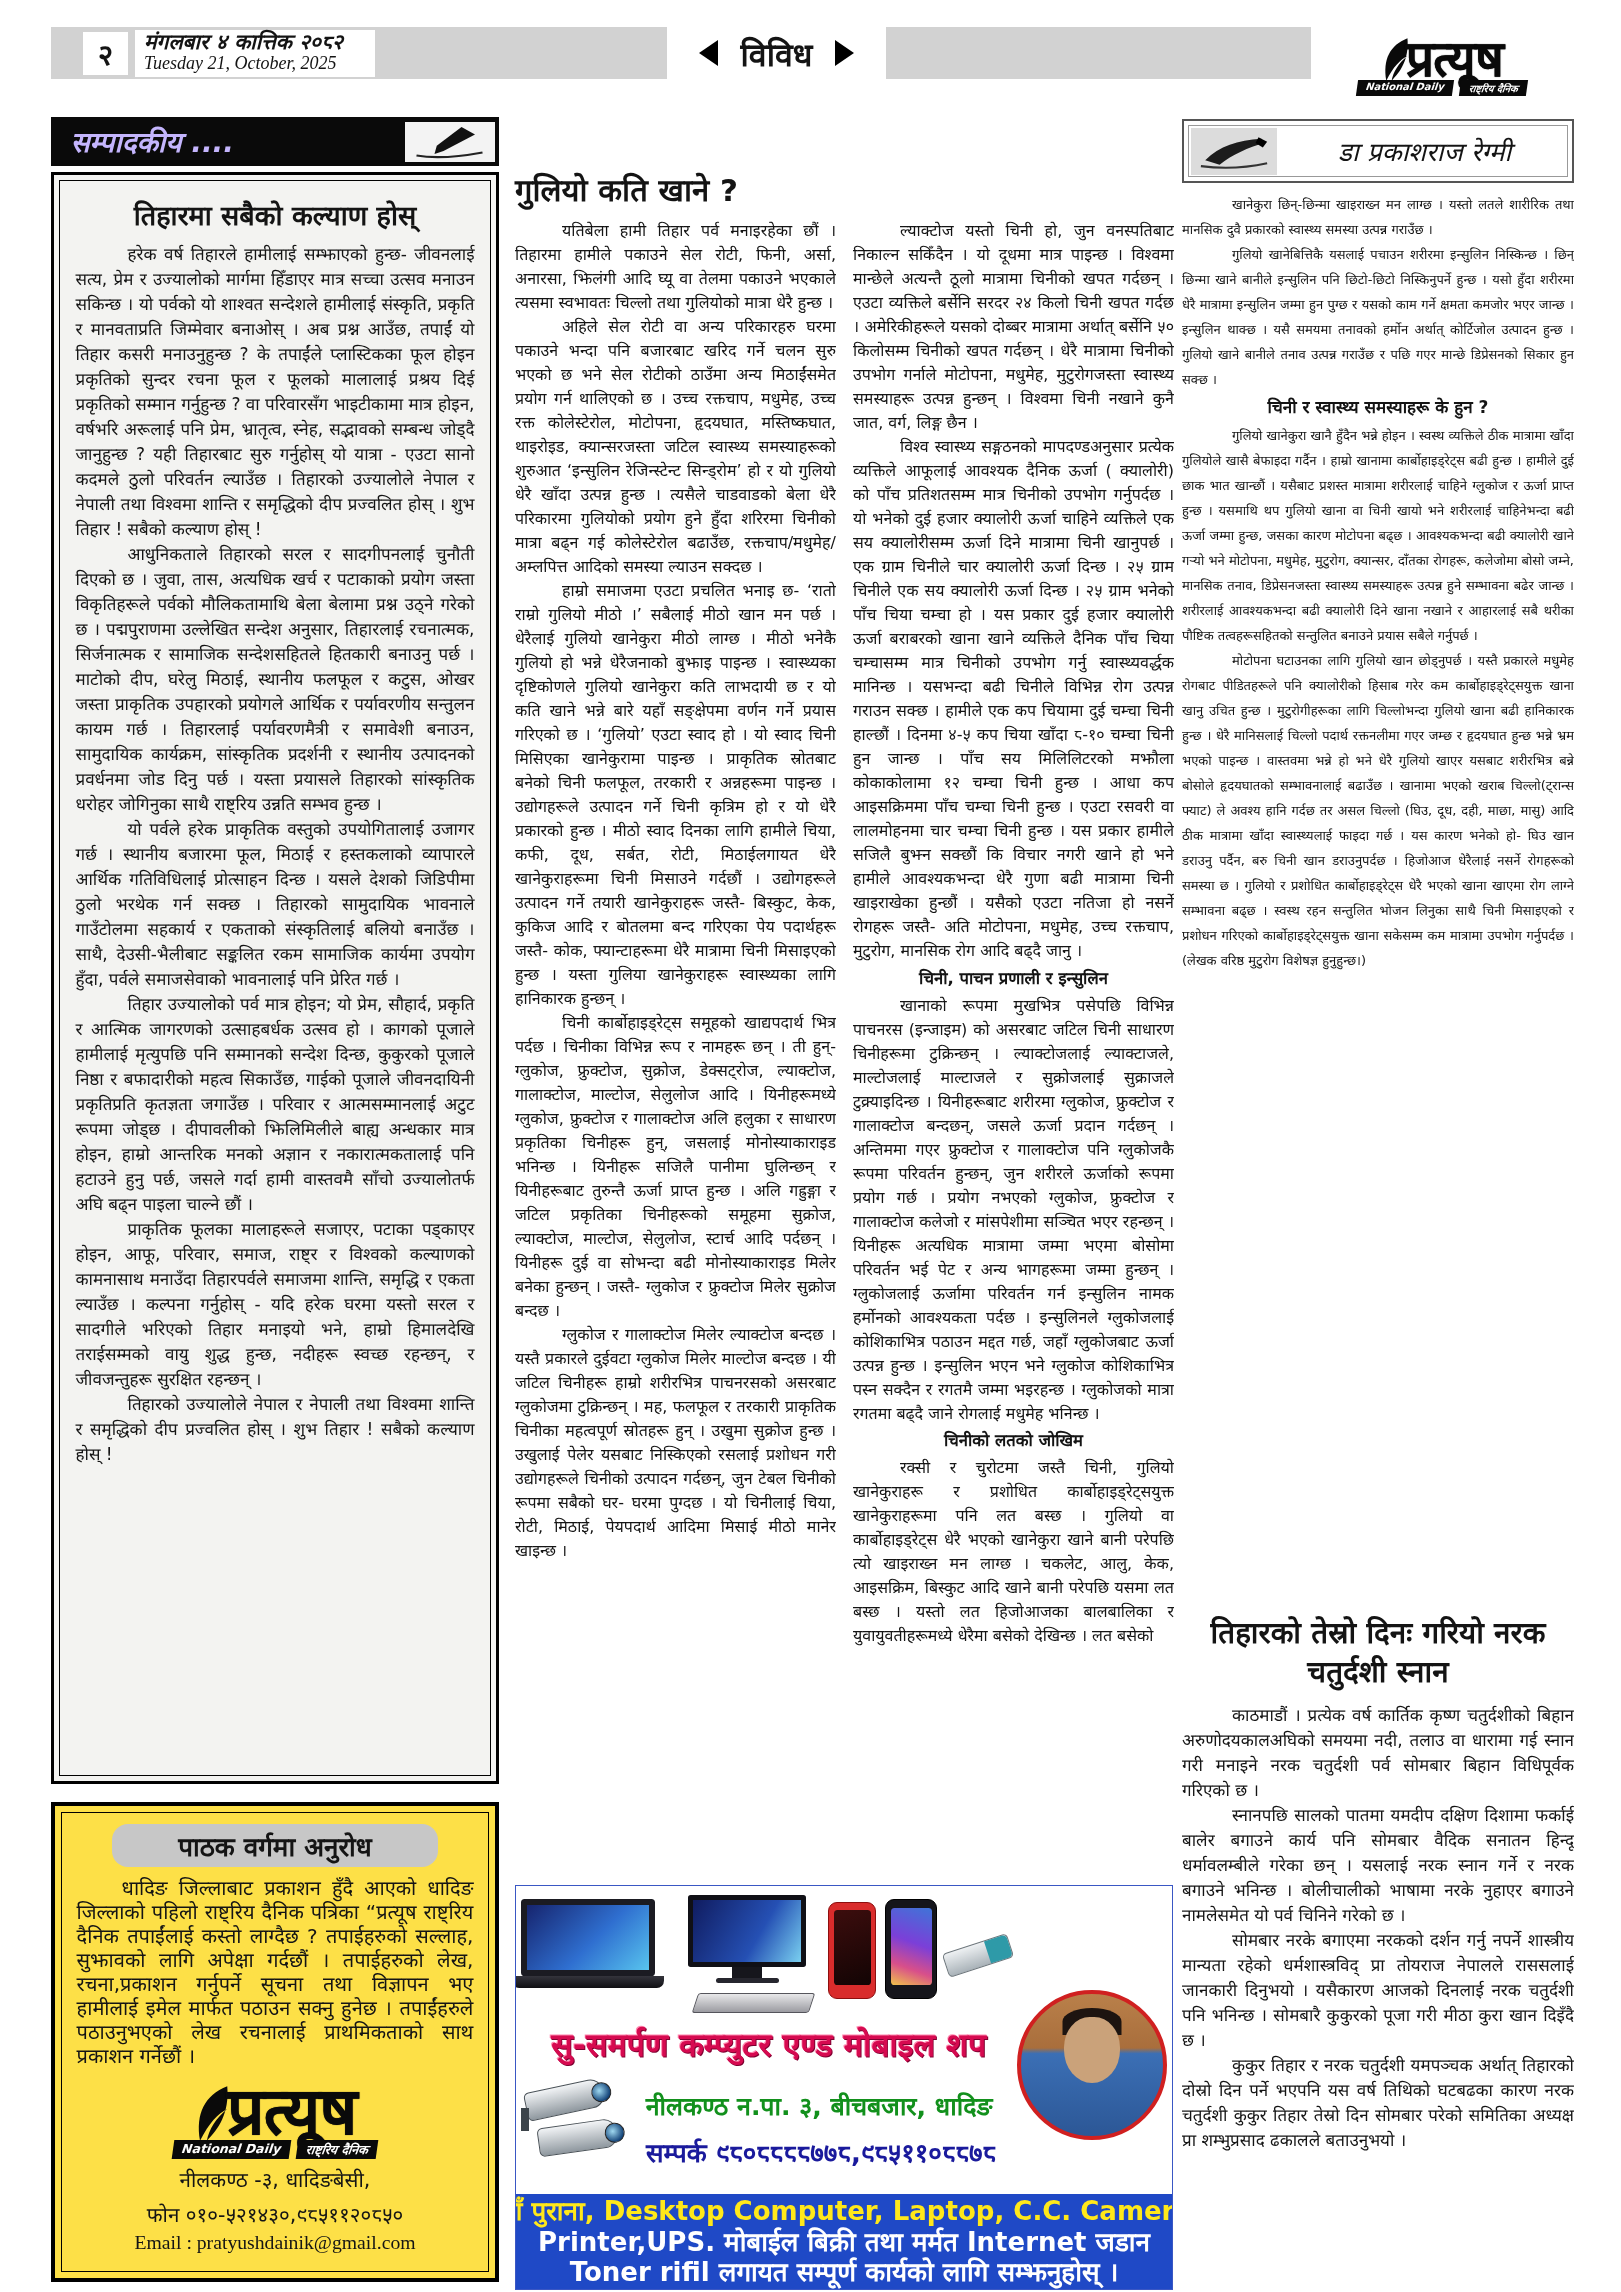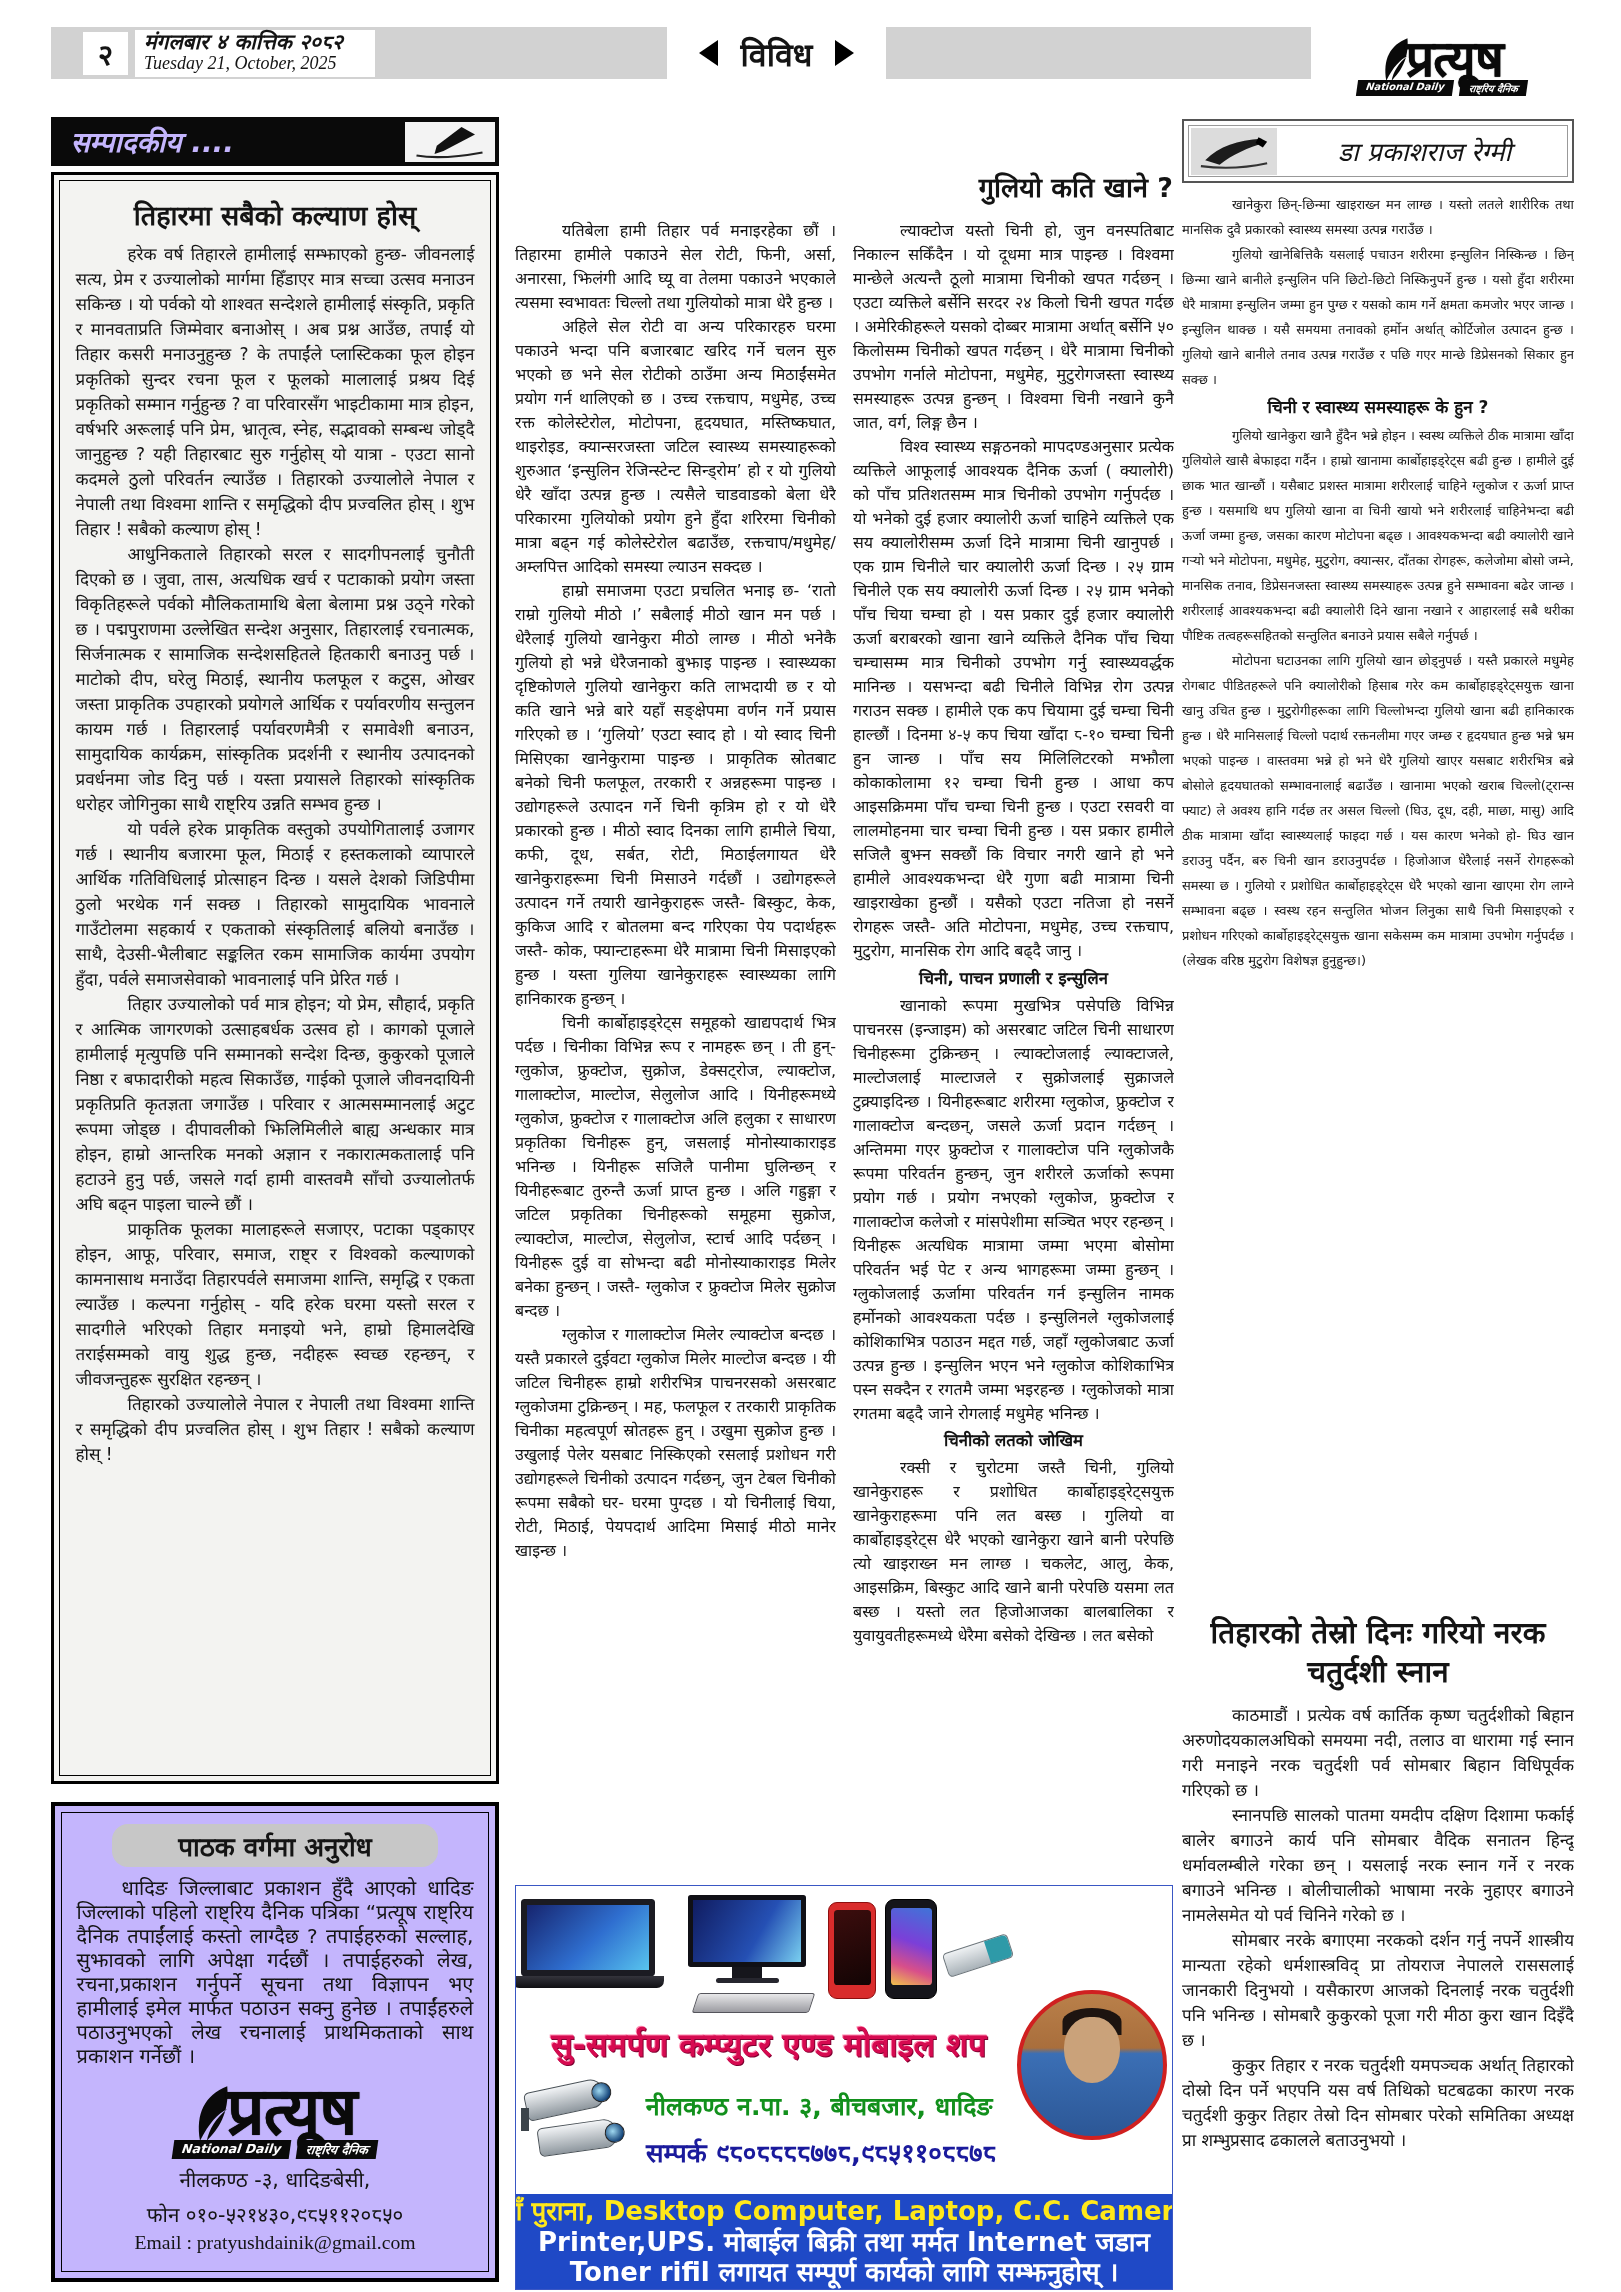--- a/index.html
+++ b/index.html
@@ -42,31 +42,31 @@
   .pen-box{position:absolute;right:4.5px;top:4.5px;width:90px;height:40px;background:#f3f3f3;display:flex;align-items:center;justify-content:center;}
   .edit-box{position:absolute;left:51px;top:172px;width:448px;height:1612px;box-sizing:border-box;
     border:3.6px solid #000;outline:1.8px solid #000;outline-offset:-9px;background:#f3f3f1;
     padding:19.7px 21.5px;overflow:hidden;}
   .edit-title{text-align:center;font-size:27px;font-weight:bold;margin:1.8px 0 9px 0;}
   .para{font-size:17px;line-height:25px;text-align:justify;text-indent:52px;margin:0;}
   .para.ni{text-indent:0;}
   .subhead{font-size:17px;line-height:27px;font-weight:bold;text-align:center;margin:1.8px 0;}
   
   .reader-box{position:absolute;left:51px;top:1802px;width:448px;height:480px;box-sizing:border-box;
-    border:4.5px solid #000;background:#c4b5fd;padding:6.3px;overflow:hidden;}
+    border:4.5px solid #000;background:#fde047;padding:6.3px;overflow:hidden;}
   .reader-inner{border:1.8px solid #000;width:100%;height:100%;box-sizing:border-box;padding:9px 14.3px;overflow:hidden;}
   .reader-title{background:#c7c7c7;border-radius:16px;width:82%;margin:1.8px auto 9px auto;
     text-align:center;font-size:26px;font-weight:bold;padding:3.6px 0;}
   .reader-box .para{font-size:20px;line-height:24px;text-indent:45px;}
   .reader-brand{display:flex;justify-content:center;margin-top:12.5px;}
   .reader-contact{text-align:center;font-size:20.6px;font-weight:normal;line-height:28px;margin-top:7.2px;}
   .reader-email{text-align:center;font-size:19.7px;font-family:"Liberation Serif",serif;line-height:27px;}
   
-  .main-headline{position:absolute;left:515px;top:168px;width:658px;text-align:right;
-    font-size:27px;font-weight:bold;}
+  .main-headline{position:absolute;left:515px;top:168px;width:658px;text-align:left;
+    font-size:31px;font-weight:bold;}
   .col{position:absolute;top:219px;width:321px;height:1662px;overflow:hidden;}
   .col .para{font-size:16px;line-height:24px;text-indent:47px;}
   .col .subhead{font-size:16.6px;}
   .col1{left:515px;}
   .col2{left:853px;}
   
   .byline-box{position:absolute;left:1182px;top:119px;width:392px;height:64px;box-sizing:border-box;
     border:2.7px solid #555;outline:1.8px solid #999;outline-offset:-7.2px;background:#fff;
     display:flex;align-items:center;}
   .byline-img{width:86px;height:47px;background:#dcdcdc;margin-left:7.2px;flex:0 0 auto;

